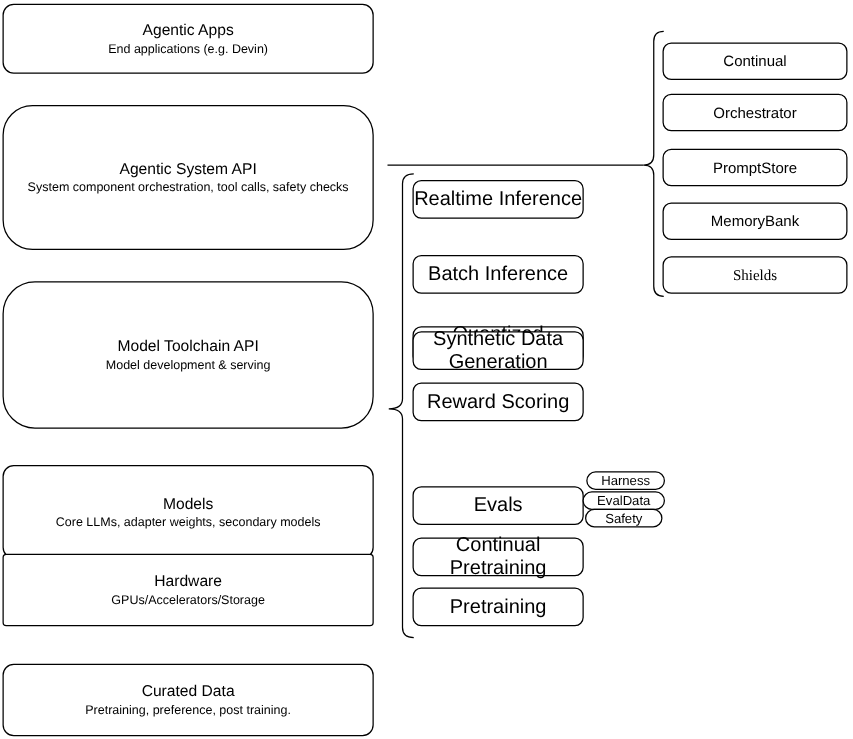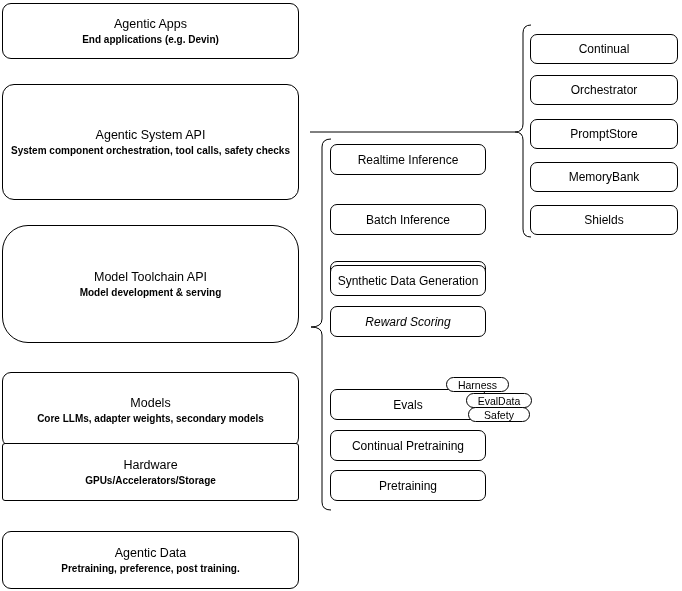--- a/index.html
+++ b/index.html
@@ -8,42 +8,42 @@
     font-family:"Liberation Sans",sans-serif;color:#000000;overflow:hidden;padding-left:44px;
   }
   svg.overlay{position:absolute;left:0;top:0;z-index:0;}
   .node{
     position:absolute;box-sizing:border-box;border:1px solid #000;background:#fff;
     display:flex;flex-direction:column;align-items:center;justify-content:center;
     text-align:center;z-index:1;
   }
   .lbox{left:2px;width:297px;}
   .lbox .title{font-size:12.5px;line-height:16px;}
-  .lbox .subtitle{font-size:10px;line-height:13px;margin-top:1px;font-weight:bold;}
+  .lbox .subtitle{font-size:10px;line-height:13px;margin-top:1px;}
   .box-agentic-apps{top:3px;height:56px;border-radius:9px;}
-  .box-agentic-system-api{top:84px;height:116px;border-radius:12px;}
+  .box-agentic-system-api{top:84px;height:116px;border-radius:24px;}
   .box-model-toolchain-api{top:225px;height:118px;border-radius:26px;}
   .box-models{top:372px;height:75px;border-radius:9px;}
   .box-hardware{top:443px;height:58px;border-radius:3px;}
   .box-curated-data{top:531px;height:58px;border-radius:9px;}
   .mbox{
-    left:330px;width:156px;height:31px;border-radius:7px;font-size:12px;
+    left:330px;width:137px;height:31px;border-radius:7px;font-size:16px;
   }
-  .m0{top:144px;} .m1{top:184px;margin-top:20px;} .m2{top:225px;margin-top:36px;} .m3{top:265px;} .m4{top:306px;font-style:italic;}
+  .m0{top:144px;} .m1{top:184px;margin-top:20px;} .m2{top:225px;margin-top:36px;} .m3{top:265px;} .m4{top:306px;}
   .m5{top:347px;} .m6{top:389px;} .m7{top:430px;} .m8{top:470px;}
   .rbox{
     left:530px;width:148px;height:30px;border-radius:7px;font-size:12px;
   }
-  .r0{top:34px;} .r1{top:75px;} .r2{top:119px;} .r3{top:162px;} .r4{top:205px;}
+  .r0{top:34px;} .r1{top:75px;} .r2{top:119px;} .r3{top:162px;} .r4{top:205px;font-family:Liberation Serif, serif;}
   .pill{
     position:absolute;box-sizing:border-box;border:1px solid #000;background:#fff;
     border-radius:999px;display:flex;align-items:center;justify-content:center;
     font-size:10.5px;z-index:3;
   }
-  .pill-harness{left:446px;top:377px;width:63px;height:15px;}
+  .pill-harness{left:469px;top:377px;width:63px;height:15px;}
   .pill-evaldata{left:466px;top:393px;width:66px;height:15px;}
   .pill-safety{left:468px;top:407px;width:62px;height:15px;}
 </style>
 </head>
 <body>
 
 <div class="canvas">
 
   <svg class="overlay" width="682" height="591" viewBox="0 0 682 591">
     <path d="M 310 132 L 515 132" fill="none" stroke="#000" stroke-width="1"></path>
@@ -65,21 +65,21 @@
   </div>
   <div class="node lbox box-models">
     <div class="title">Models</div>
     <div class="subtitle">Core LLMs, adapter weights, secondary models</div>
   </div>
   <div class="node lbox box-hardware">
     <div class="title">Hardware</div>
     <div class="subtitle">GPUs/Accelerators/Storage</div>
   </div>
   <div class="node lbox box-curated-data">
-    <div class="title">Agentic Data</div>
+    <div class="title">Curated Data</div>
     <div class="subtitle">Pretraining, preference, post training.</div>
   </div>
 
   <div class="node mbox m0">Realtime Inference</div>
   <div class="node mbox m1">Batch Inference</div>
   <div class="node mbox m2">Quantized Inference</div>
   <div class="node mbox m3">Synthetic Data Generation</div>
   <div class="node mbox m4">Reward Scoring</div>
   <div class="node mbox m6">Evals</div>
   <div class="node mbox m7">Continual Pretraining</div>

